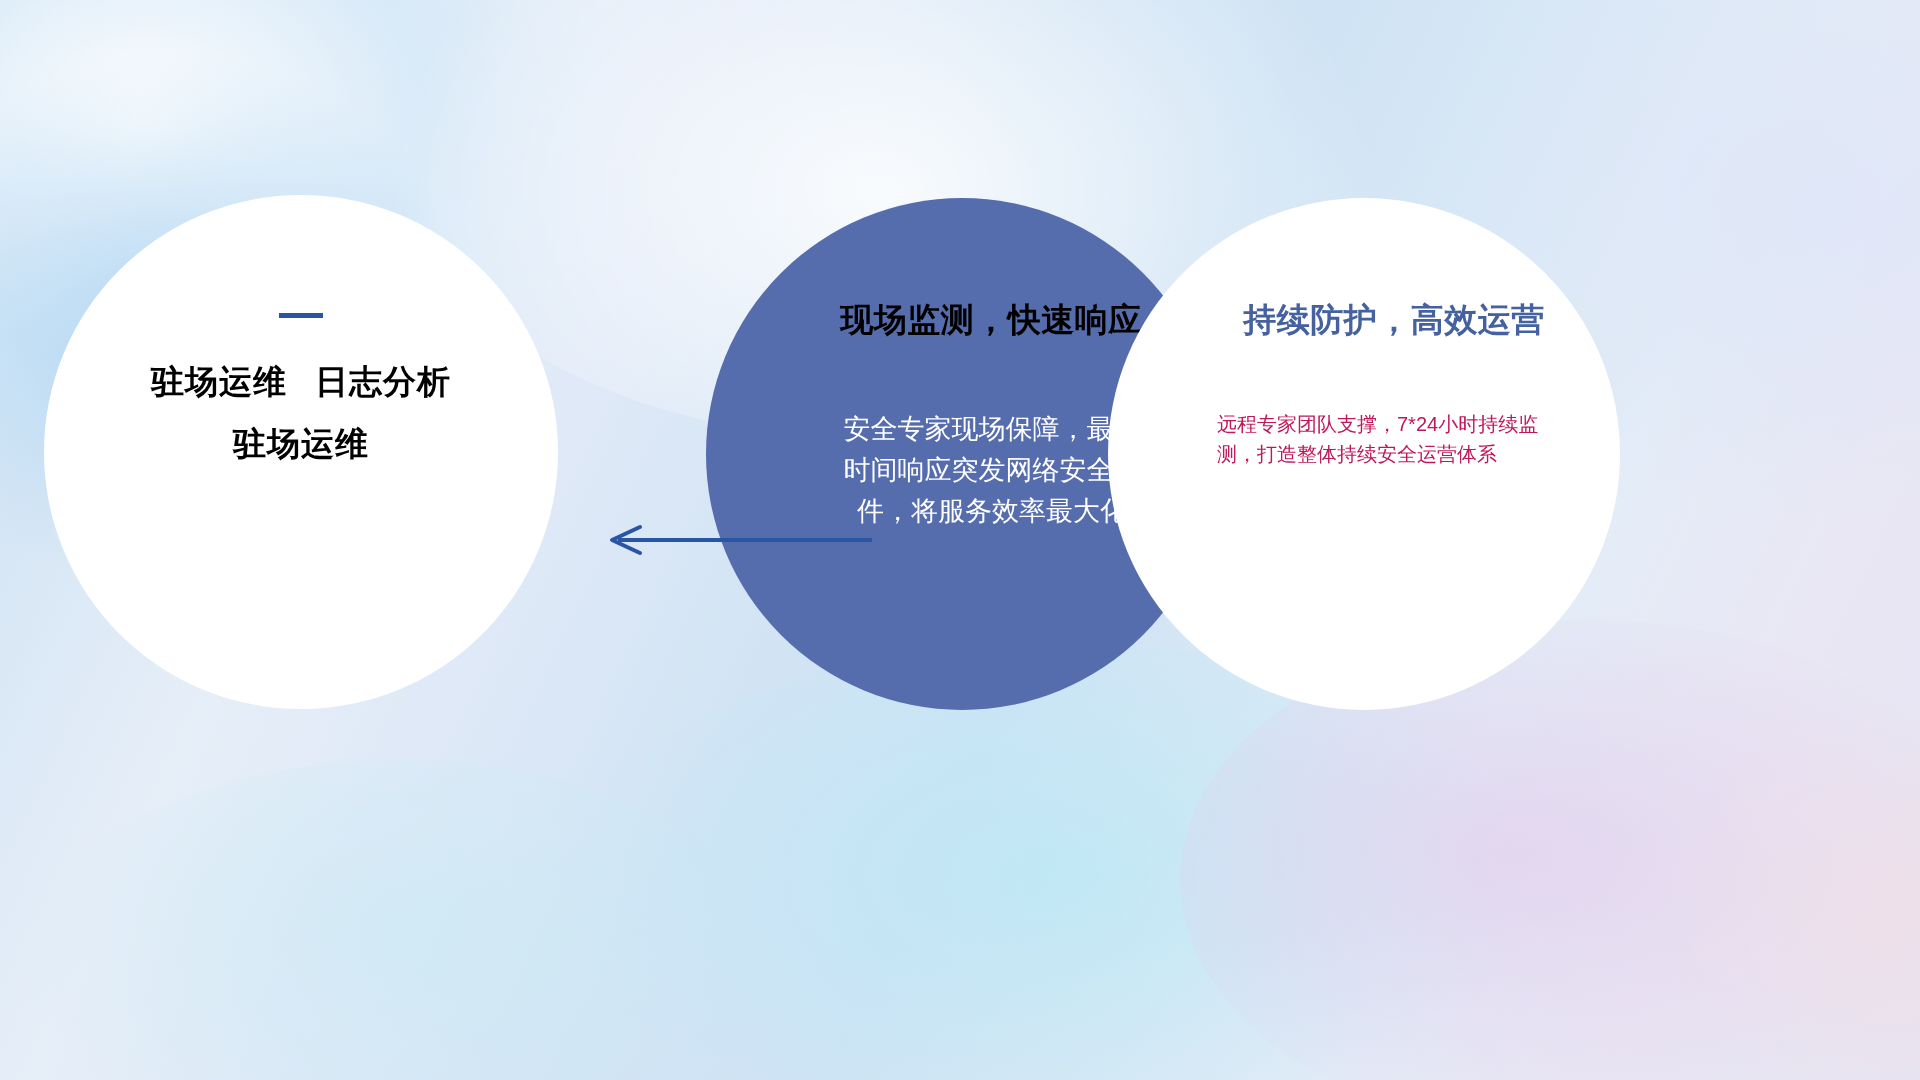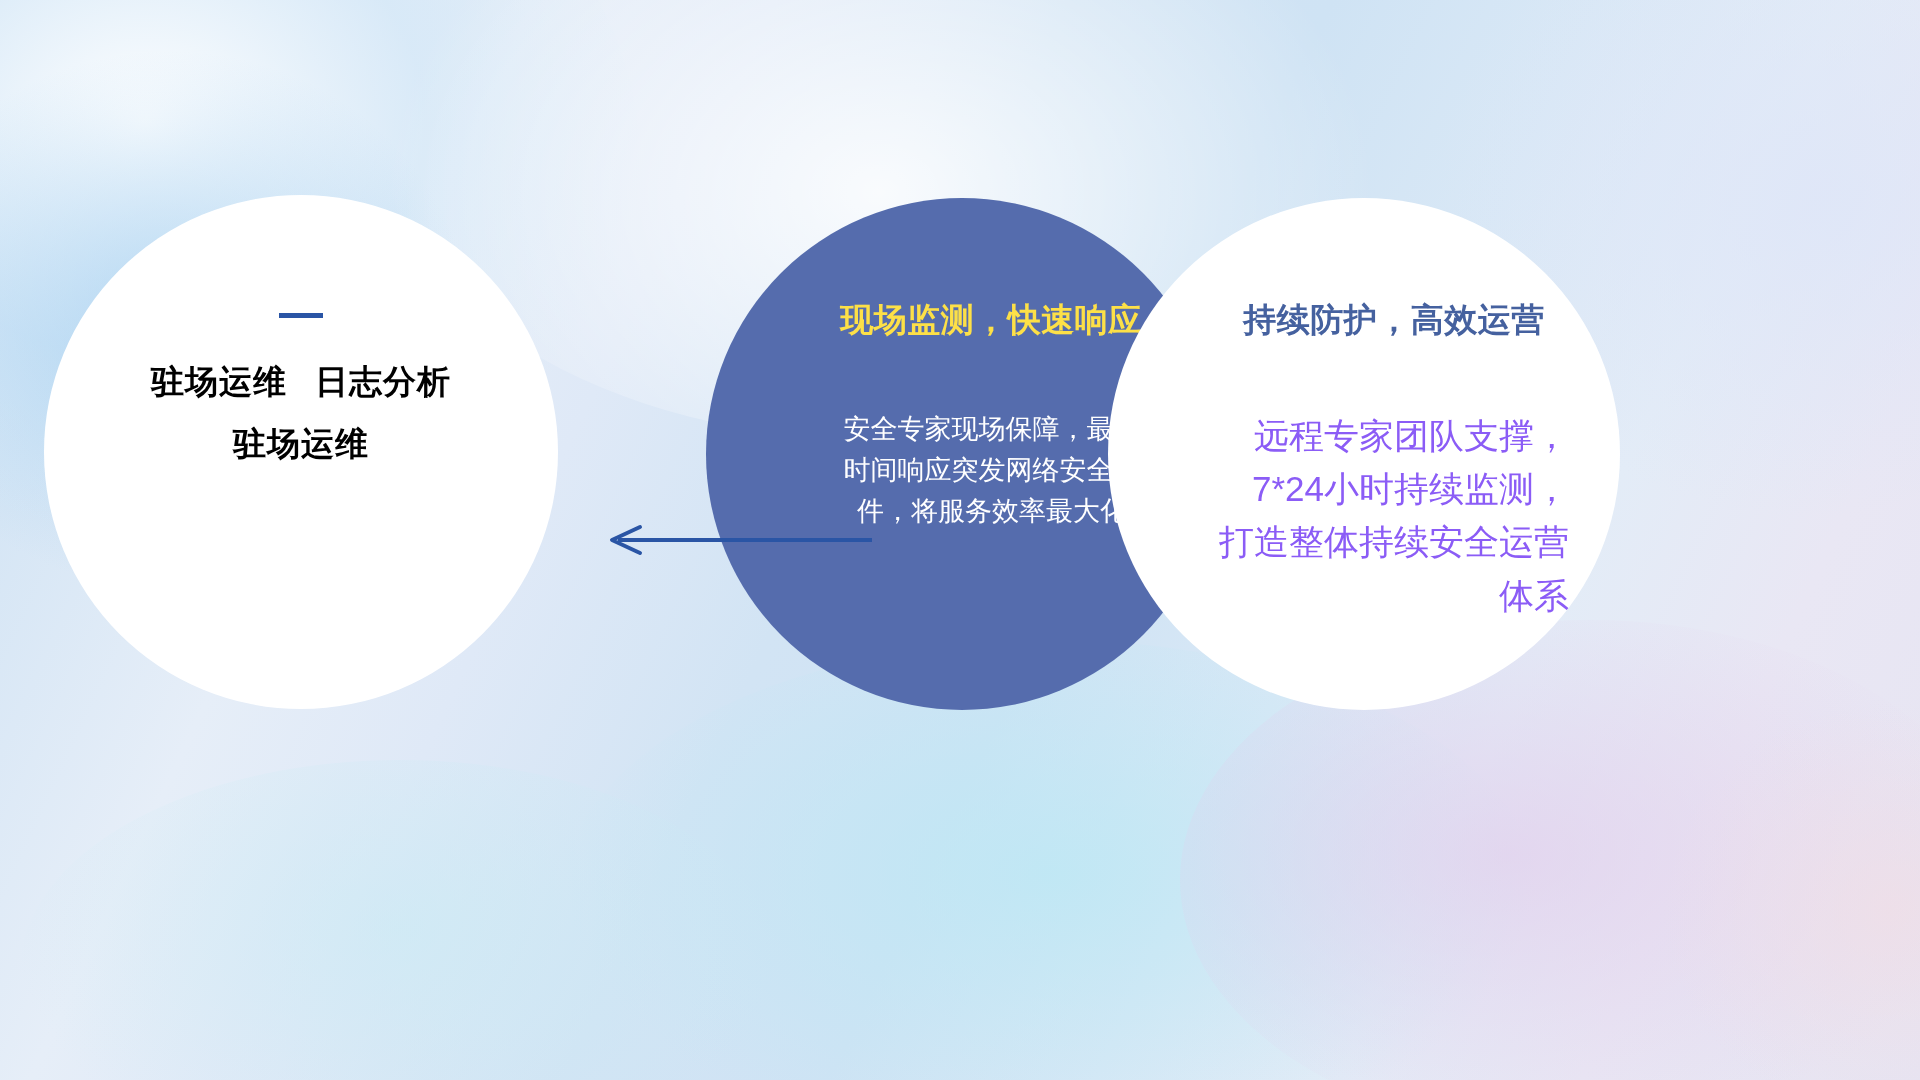--- a/index.html
+++ b/index.html
@@ -158,21 +158,21 @@
     height: 512px;
     display: flex;
     flex-direction: column;
     align-items: center;
     padding-top: 100px;
     box-sizing: border-box;
   }
   .mid-title {
     font-size: 33px;
     font-weight: bold;
-    color: #fde047;
+    color: #000000;
     white-space: nowrap;
     letter-spacing: 0.5px;
     margin-left: 58px;
   }
   .mid-body {
     margin-top: 66px;
     margin-left: 60px;
     width: 300px;
     font-size: 27px;
     line-height: 1.52;
@@ -198,24 +198,24 @@
     font-weight: bold;
     color: #45619f;
     white-space: nowrap;
     letter-spacing: 0.5px;
     margin-left: 60px;
   }
   .right-body {
     margin-top: 66px;
     margin-left: 58px;
     width: 352px;
-    font-size: 35px;
+    font-size: 20px;
     line-height: 1.52;
-    color: #8b5cf6;
-    text-align: right;
+    color: #be185d;
+    text-align: left;
   }
 
   
   .arrow-layer {
     position: absolute;
     left: 0; top: 0;
     width: 1920px; height: 1080px;
     z-index: 7;
     pointer-events: none;
   }

